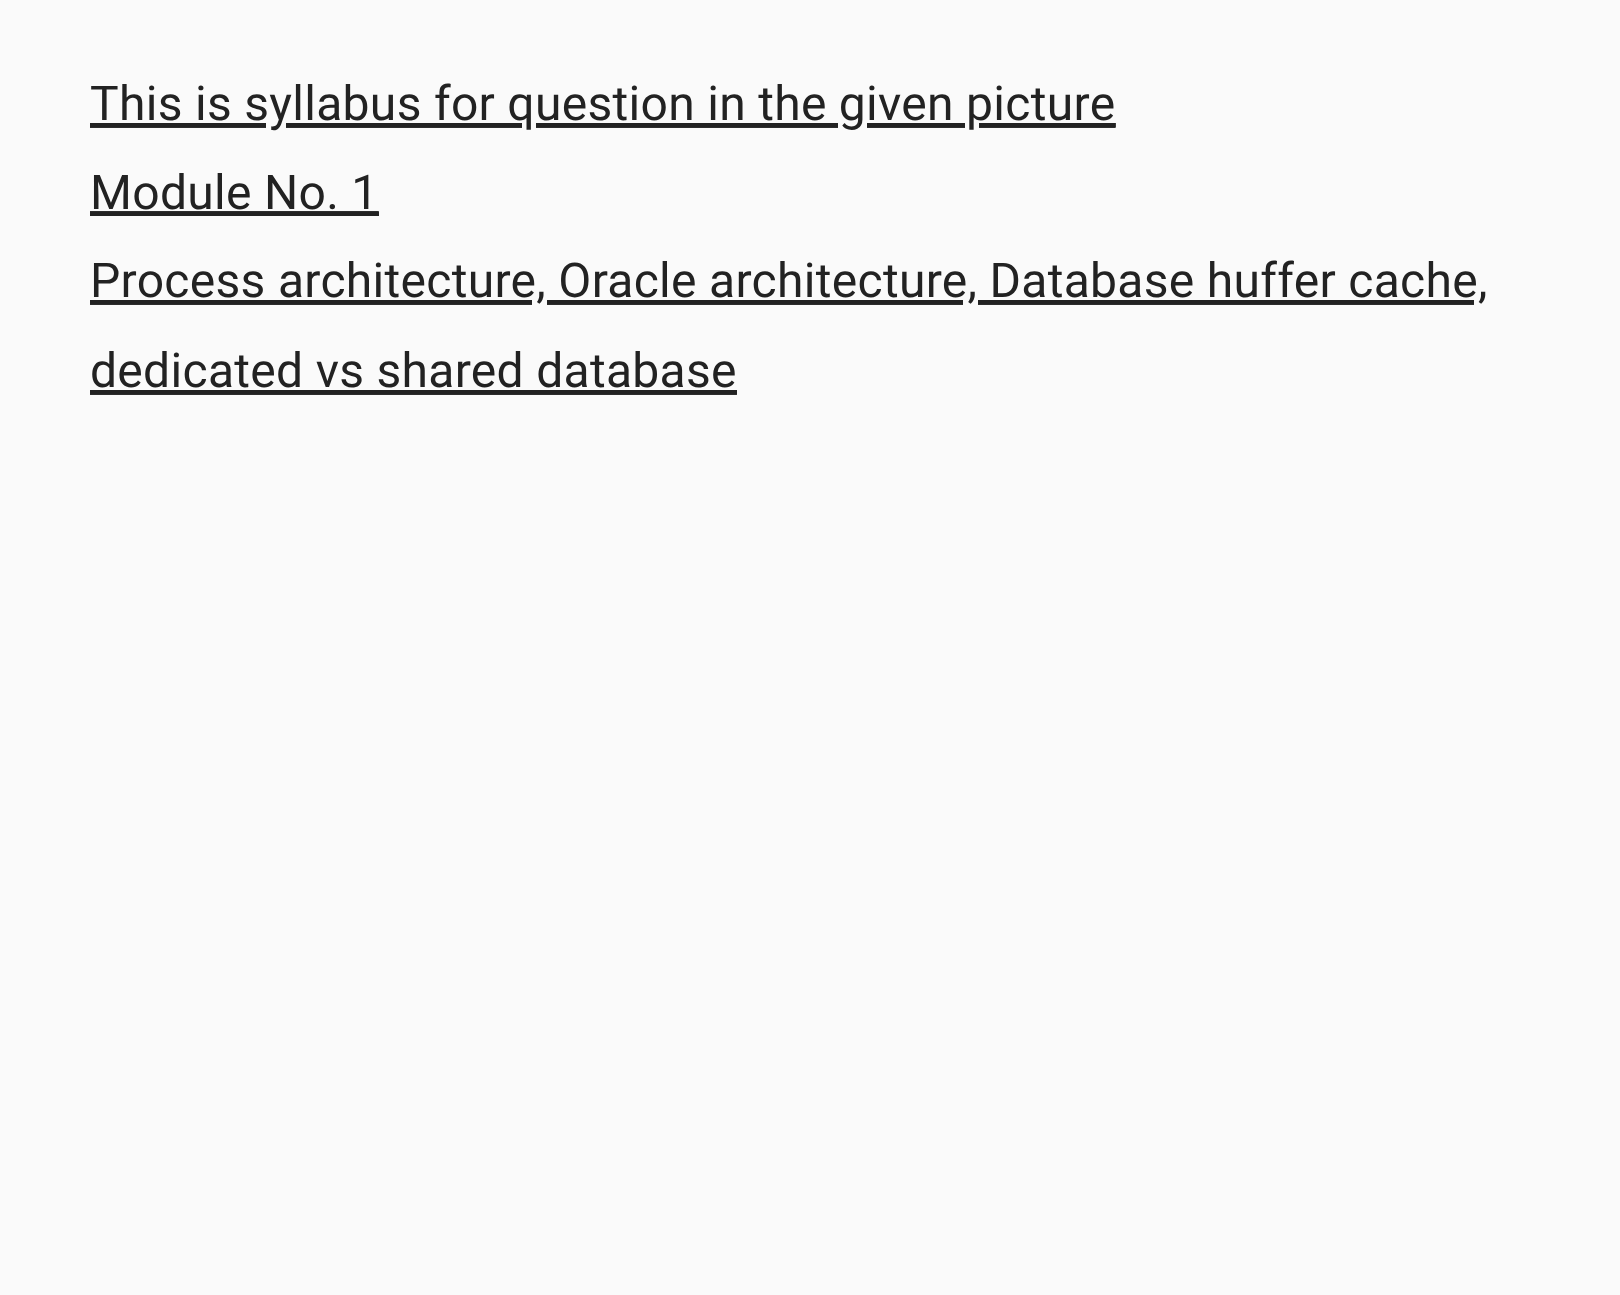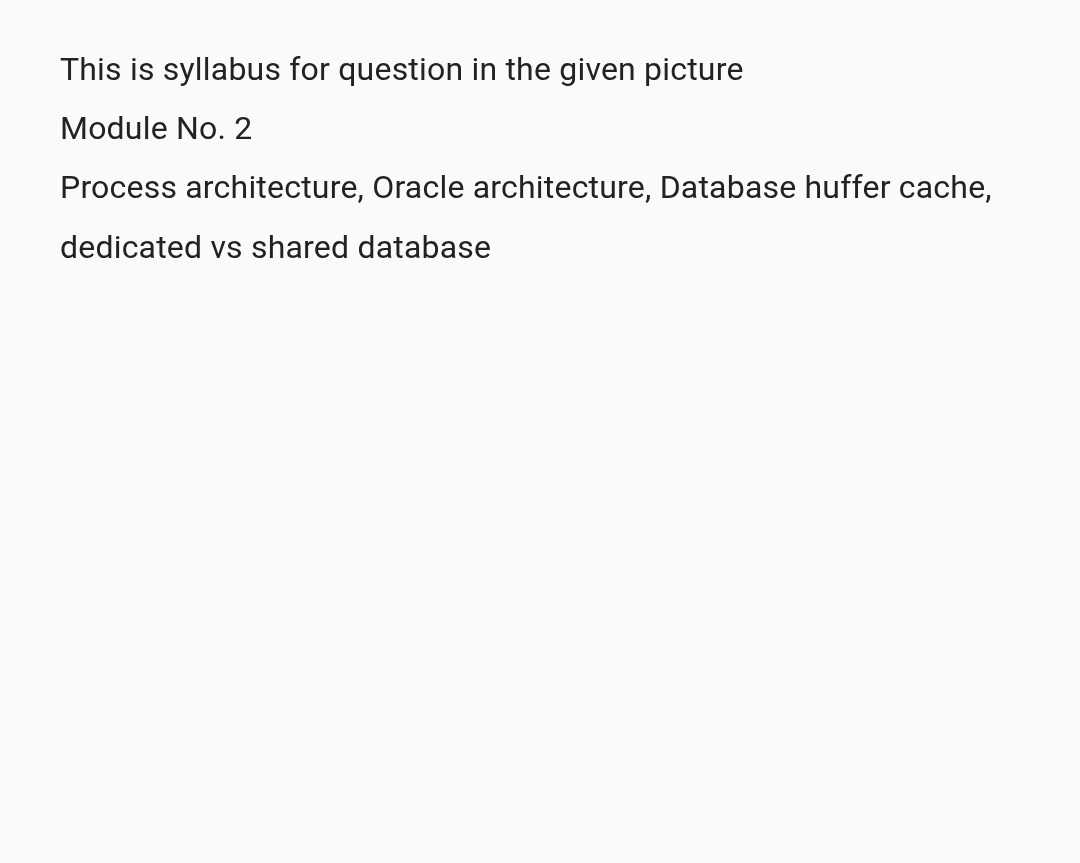--- a/index.html
+++ b/index.html
@@ -1,18 +1,19 @@
 <!DOCTYPE html>
 <html><head>
   <meta charset="utf-8">
   <style>
     * {
       margin: 0;
       padding: 0;
       box-sizing: border-box;
+      text-decoration: underline;
     }
     body {
       background: #fafafa;
       font-family: -apple-system, BlinkMacSystemFont, "Segoe UI", Roboto, Helvetica, Arial, sans-serif;
       color: #222;
       padding: 40px 60px;
       width: 1080px;
     }
     .content {
       font-size: 32px;
@@ -21,15 +22,15 @@
     }
     .line {
       display: block;
     }
   </style>
 </head>
 <body>
 
 <div class="content">
   <span class="line">This is syllabus for question in the given picture</span>
-  <span class="line">Module No. 2</span>
+  <span class="line">Module No. 1</span>
   <span class="line">Process architecture, Oracle architecture, Database huffer cache, dedicated vs shared database</span>
 </div>
 
 </body></html>

